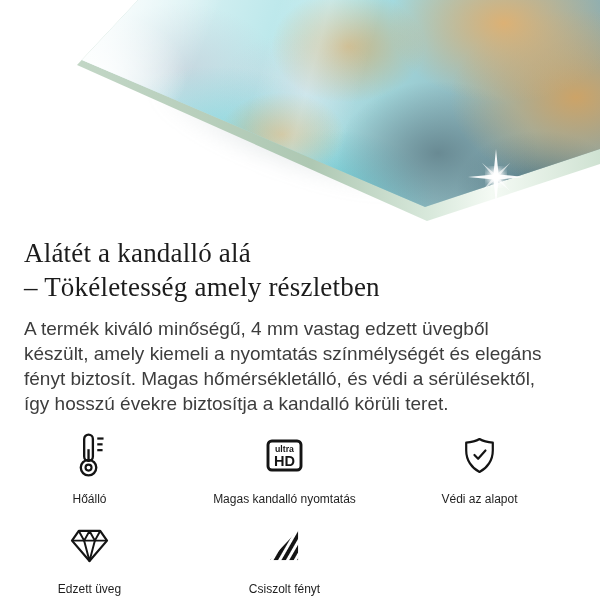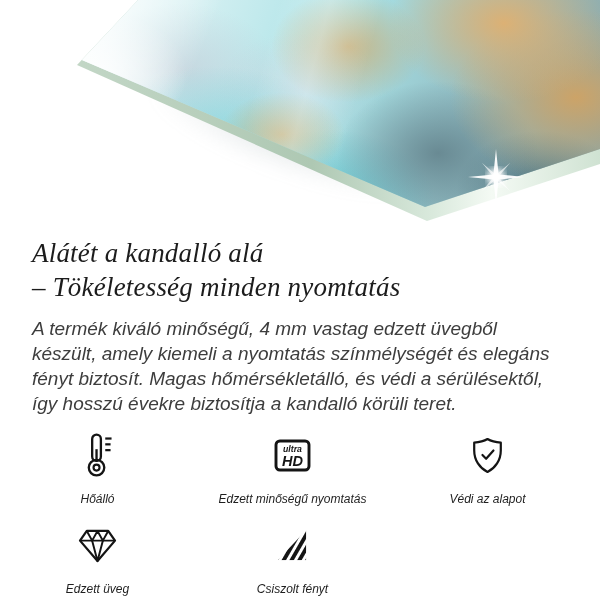--- a/index.html
+++ b/index.html
@@ -36,21 +36,21 @@
       radial-gradient(ellipse 140px 95px at 30% 30%,rgba(190,200,212,0.60),rgba(190,200,212,0) 70%),
       radial-gradient(ellipse 120px 80px at 50% 38%,rgba(200,210,220,0.55),rgba(200,210,220,0) 70%),
       linear-gradient(110deg,#f4fbfb 0%,#d6f0f2 28%,#a9e2e6 52%,#8fb9c0 78%,#7da3ad 100%);
   }
   .glass-sheen{
     position:absolute;inset:0;
     background:linear-gradient(105deg,rgba(255,255,255,0) 42%,rgba(255,255,255,0.30) 50%,rgba(255,255,255,0) 58%);
   }
   .sparkle{position:absolute;left:464px;top:145px;width:64px;height:64px;}
   
-  .content{padding:0 32px;font-style:italic;}
+  .content{padding:0 24px;}
   .page-title{
     font-family:"Liberation Serif", serif;font-weight:400;
     font-size:27px;line-height:34px;letter-spacing:0.2px;
     color:#1c1c1c;margin:4px 0 0 0;
   }
   .desc{
     margin:12px 0 0 0;width:528px;
     font-size:19px;line-height:25px;color:#3d3d3d;
   }
   
@@ -84,21 +84,21 @@
       <circle cx="32" cy="32" r="9" fill="#ffffff" opacity="0.95" filter="url(#spkblur)"></circle>
       <path d="M32 4 L34.6 29.4 L60 32 L34.6 34.6 L32 60 L29.4 34.6 L4 32 L29.4 29.4 Z" fill="#ffffff" opacity="0.95"></path>
       <path transform="rotate(45 32 32)" d="M32 12 L33.6 30.4 L52 32 L33.6 33.6 L32 52 L30.4 33.6 L12 32 L30.4 30.4 Z" fill="#ffffff" opacity="0.65"></path>
     </svg>
   </div>
 
   <div class="content">
 
     <h1 class="page-title">
       <span>Alátét a kandalló alá</span><br>
-      <span>– Tökéletesség minden nyomtatás</span>
+      <span>– Tökéletesség amely részletben</span>
     </h1>
 
     <p class="desc">A termék kiváló minőségű, 4 mm vastag edzett üvegből készült, amely kiemeli a nyomtatás színmélységét és elegáns fényt biztosít. Magas hőmérsékletálló, és védi a sérülésektől, így hosszú évekre biztosítja a kandalló körüli teret.</p>
 
     <div class="features">
 
       <div class="feature">
         <div class="icon-box">
           <svg width="31" height="46" viewBox="0 0 32 46">
             <rect class="stroke" x="10.5" y="2" width="9" height="27" rx="4.5" stroke-width="2.4"></rect>
@@ -114,21 +114,21 @@
       </div>
 
       <div class="feature">
         <div class="icon-box">
           <svg width="37" height="33" viewBox="0 0 38 34">
             <rect class="stroke" x="2" y="2" width="34" height="30" rx="4" stroke-width="3"></rect>
             <text x="19" y="13.5" font-size="9" font-weight="bold" text-anchor="middle" fill="#141414">ultra</text>
             <text x="19" y="28" font-size="15" font-weight="bold" text-anchor="middle" fill="#141414">HD</text>
           </svg>
         </div>
-        <div class="feature-label">Edzett minőségű nyomtatás</div>
+        <div class="feature-label">Magas kandalló nyomtatás</div>
       </div>
 
       <div class="feature">
         <div class="icon-box">
           <svg width="33" height="39" viewBox="0 0 36 42">
             <path class="stroke" stroke-width="2.4" stroke-linejoin="round" d="M18 3 C21.5 5 27 6.5 32.5 7 L32.5 15.5 C32.5 26 26.5 34.8 18 39 C9.5 34.8 3.5 26 3.5 15.5 L3.5 7 C9 6.5 14.5 5 18 3 Z"></path>
             <path class="stroke" stroke-width="2.4" stroke-linecap="round" stroke-linejoin="round" d="M12.5 20.5 L16.5 24.5 L24.5 15.5"></path>
           </svg>
         </div>
         <div class="feature-label">Védi az alapot</div>

